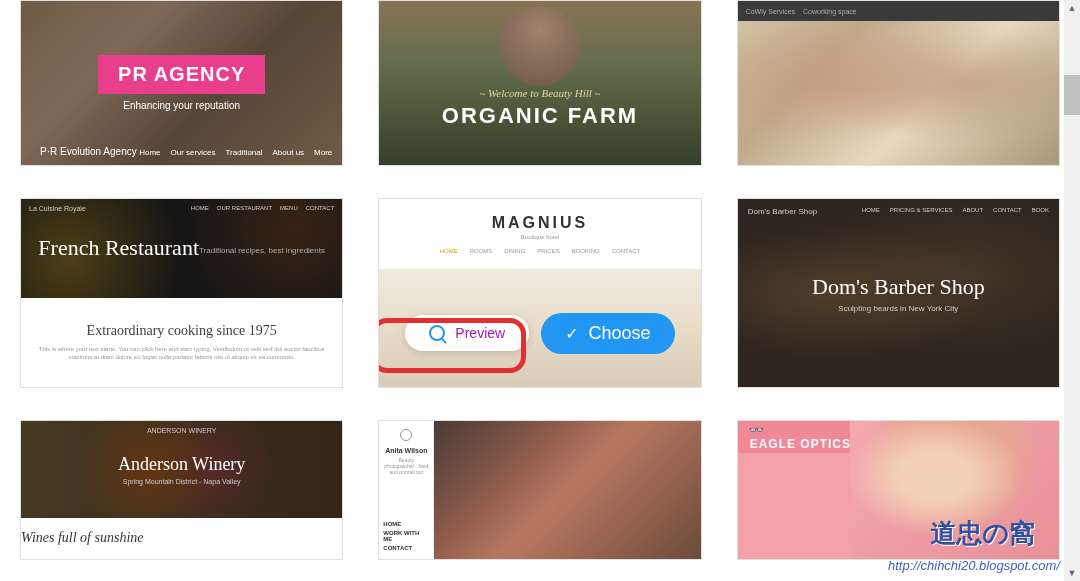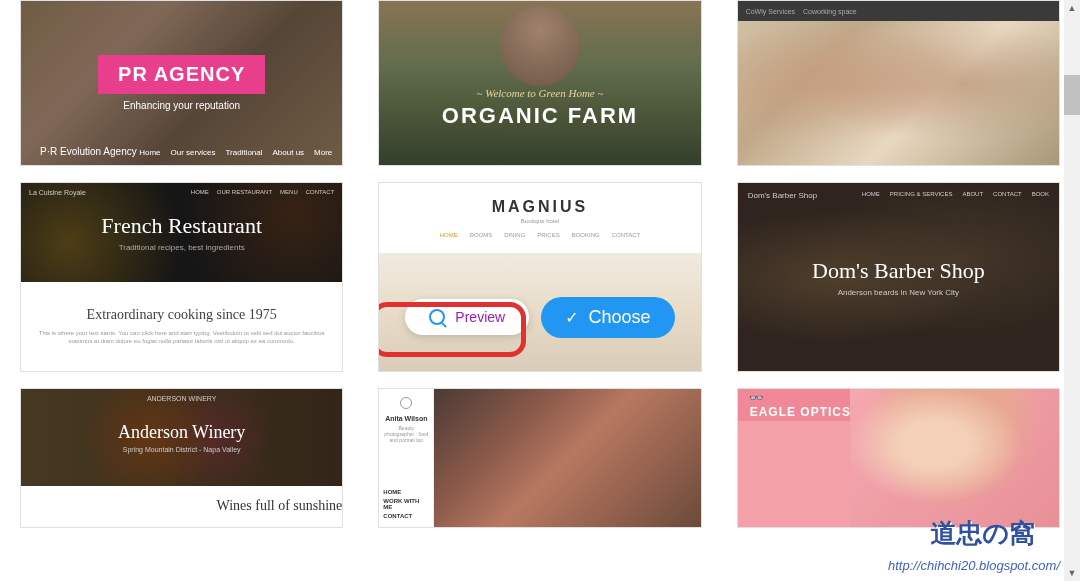--- a/index.html
+++ b/index.html
@@ -1,17 +1,17 @@
 <!DOCTYPE html>
 <html><head>
   <meta charset="utf-8">
   <style>
     * { margin: 0; padding: 0; box-sizing: border-box; }
     body { font-family: Arial, sans-serif; background: #fff; width: 1080px; height: 581px; overflow: hidden; position: relative; }
-    .container { padding: 0 20px; display: grid; grid-template-columns: 1fr 1fr 1fr; gap: 16px 35px; }
+    .container { padding: 0 20px; display: grid; grid-template-columns: 1fr 1fr 1fr; gap: 32px 35px; }
     .card { position: relative; height: 190px; border: 1px solid #e0e0e0; overflow: hidden; background: #fff; }
     .card-inner { width: 100%; height: 100%; position: relative; display: flex; flex-direction: column; align-items: center; justify-content: center; }
     
     
     .c1 { background: linear-gradient(rgba(0,0,0,0.2), rgba(0,0,0,0.2)), linear-gradient(135deg, #8b7355 0%, #a0826d 30%, #6b5744 60%, #8b7355 100%); height: 166px; }
     .c1 .banner { background: #e83e8c; color: #fff; padding: 8px 20px; font-size: 20px; font-weight: bold; letter-spacing: 1px; }
     .c1 .subtitle { color: #fff; font-size: 10px; margin-top: 6px; }
     .c1 .nav { position: absolute; bottom: 8px; right: 10px; color: #fff; font-size: 8px; display: flex; gap: 10px; }
     .c1 .logo { position: absolute; bottom: 8px; left: 19px; color: #fff; font-size: 10px; }
     
@@ -20,21 +20,21 @@
     .c2 .welcome { color: #e8d5a0; font-style: italic; font-size: 11px; margin-top: 50px; font-family: Georgia, serif; }
     .c2 .title { color: #fff; font-size: 22px; font-weight: bold; letter-spacing: 2px; margin-top: 4px; }
     
     .c3 { background: linear-gradient(135deg, #d4c4a8 0%, #c0a888 30%, #e8d8c0 60%, #a89878 100%); height: 166px; position: relative; }
     .c3 .topbar { position: absolute; top: 0; left: 0; right: 0; height: 20px; background: #3a3a3a; display: flex; align-items: center; padding: 0 8px; gap: 8px; }
     .c3 .topbar span { color: #aaa; font-size: 7px; }
     .c3 .people { width: 100%; height: 100%; background: radial-gradient(ellipse at 30% 50%, rgba(200,150,120,0.6), transparent 50%), radial-gradient(ellipse at 70% 50%, rgba(180,140,110,0.6), transparent 50%); }
     
     
     .c4 { display: flex; flex-direction: column; }
-    .c4 .top { flex: 1.15; background: linear-gradient(rgba(20,20,20,0.7), rgba(20,20,20,0.7)), radial-gradient(circle at 15% 60%, #d4a017, transparent 40%), radial-gradient(circle at 85% 30%, #8b4513, transparent 40%), #1a1a1a; display: flex; flex-direction: column; align-items: center; justify-content: center; position: relative; }
+    .c4 .top { flex: 1.15; background: linear-gradient(rgba(20,20,20,0.7), rgba(20,20,20,0.7)), radial-gradient(circle at 15% 60%, #d4a017, transparent 40%), radial-gradient(circle at 85% 30%, #8b4513, transparent 40%), #1a1a1a; display: flex; flex-direction: row; align-items: center; justify-content: center; position: relative; }
     .c4 .top .nav { position: absolute; top: 6px; right: 8px; color: #ccc; font-size: 6px; display: flex; gap: 8px; }
     .c4 .top .brand { position: absolute; top: 6px; left: 8px; color: #ccc; font-size: 7px; }
     .c4 .top .title { color: #fff; font-family: Georgia, serif; font-size: 22px; }
     .c4 .top .sub { color: #aaa; font-size: 8px; margin-top: 4px; }
     .c4 .bottom { flex: 0.85; background: #fff; display: flex; flex-direction: column; align-items: center; justify-content: center; padding: 8px; }
     .c4 .bottom .head { font-family: Georgia, serif; font-size: 14px; color: #404040; }
     .c4 .bottom .text { font-size: 6px; color: #999; margin-top: 6px; text-align: center; line-height: 1.4; }
     
     .c5 { position: relative; }
     .c5 .header { height: 70px; background: #fff; display: flex; flex-direction: column; align-items: center; justify-content: center; }
@@ -53,21 +53,21 @@
     
     .c6 { background: linear-gradient(rgba(40,30,25,0.6), rgba(40,30,25,0.6)), radial-gradient(ellipse at 30% 50%, #8b6f47, transparent 50%), radial-gradient(ellipse at 70% 40%, #6b5a3f, transparent 50%), #3a2f26; }
     .c6 .nav { position: absolute; top: 8px; right: 10px; color: #ccc; font-size: 6px; display: flex; gap: 10px; }
     .c6 .brand { position: absolute; top: 8px; left: 10px; color: #ccc; font-size: 8px; }
     .c6 .title { color: #fff; font-family: Georgia, serif; font-size: 22px; }
     .c6 .sub { color: #ccc; font-size: 8px; margin-top: 4px; }
     .c7 { display: flex; flex-direction: column; }
     .c7 .top { flex: 1.4; background: linear-gradient(rgba(40,30,20,0.4), rgba(40,30,20,0.4)), radial-gradient(circle at 40% 50%, #8b4513, transparent 35%), radial-gradient(circle at 60% 50%, #722f37, transparent 30%), linear-gradient(90deg, #5a4a2a, #3a2a1a); display: flex; flex-direction: column; align-items: center; justify-content: center; }
     .c7 .top .title { color: #fff; font-family: Georgia, serif; font-size: 18px; }
     .c7 .top .sub { color: #ccc; font-size: 7px; margin-top: 3px; }
-    .c7 .bottom { flex: 0.6; background: #fff; display: flex; align-items: center; justify-content: flex-end; }
+    .c7 .bottom { flex: 0.6; background: #fff; display: flex; align-items: center; justify-content: flex-start; font-style: italic; }
     .c7 .bottom .text { font-family: 'Brush Script MT', cursive; font-size: 14px; color: #333; }
     
     .c8 { display: flex; }
     .c8 .side { width: 55px; background: #fff; border-right: 1px solid #eee; display: flex; flex-direction: column; align-items: center; padding: 8px 4px; }
     .c8 .side .icon { width: 12px; height: 12px; border: 1px solid #999; border-radius: 50%; margin-bottom: 6px; }
     .c8 .side .name { font-size: 7px; font-weight: bold; color: #333; text-align: center; }
     .c8 .side .sub { font-size: 5px; color: #999; text-align: center; margin-top: 3px; }
     .c8 .side .nav { margin-top: auto; font-size: 6px; color: #333; display: flex; flex-direction: column; gap: 3px; font-weight: bold; }
     .c8 .main { flex: 1; background: linear-gradient(135deg, #4a3a35 0%, #8b5a4a 30%, #b87860 50%, #6b4a3a 100%); }
     
@@ -101,21 +101,21 @@
           <span>Traditional</span>
           <span>About us</span>
           <span>More</span>
       </div>
     </div>
   </div>
 
   <div class="card c2">
     <div class="card-inner">
       <div class="farmer"></div>
-      <div class="welcome">~ Welcome to Green Home ~</div>
+      <div class="welcome">~ Welcome to Beauty Hill ~</div>
       <div class="title">ORGANIC FARM</div>
     </div>
   </div>
 
   <div class="card c3">
     <div class="topbar">
       <span>CoWly Services</span>
       <span>Coworking space</span>
     </div>
     <div class="people"></div>
@@ -170,21 +170,21 @@
     <div class="card-inner">
       <div class="brand">Dom's Barber Shop</div>
       <div class="nav">
         <span>HOME</span>
           <span>PRICING &amp; SERVICES</span>
           <span>ABOUT</span>
           <span>CONTACT</span>
           <span>BOOK</span>
       </div>
       <div class="title">Dom's Barber Shop</div>
-      <div class="sub">Anderson beards in New York City</div>
+      <div class="sub">Sculpting beards in New York City</div>
     </div>
   </div>
 
   <div class="card c7 row3" style="height:140px;">
     <div class="top">
       <div style="position:absolute;top:6px;width:100%;text-align:center;color:#ccc;font-size:7px;">ANDERSON WINERY</div>
       <div class="title">Anderson Winery</div>
       <div class="sub">Spring Mountain District - Napa Valley</div>
     </div>
     <div class="bottom">

